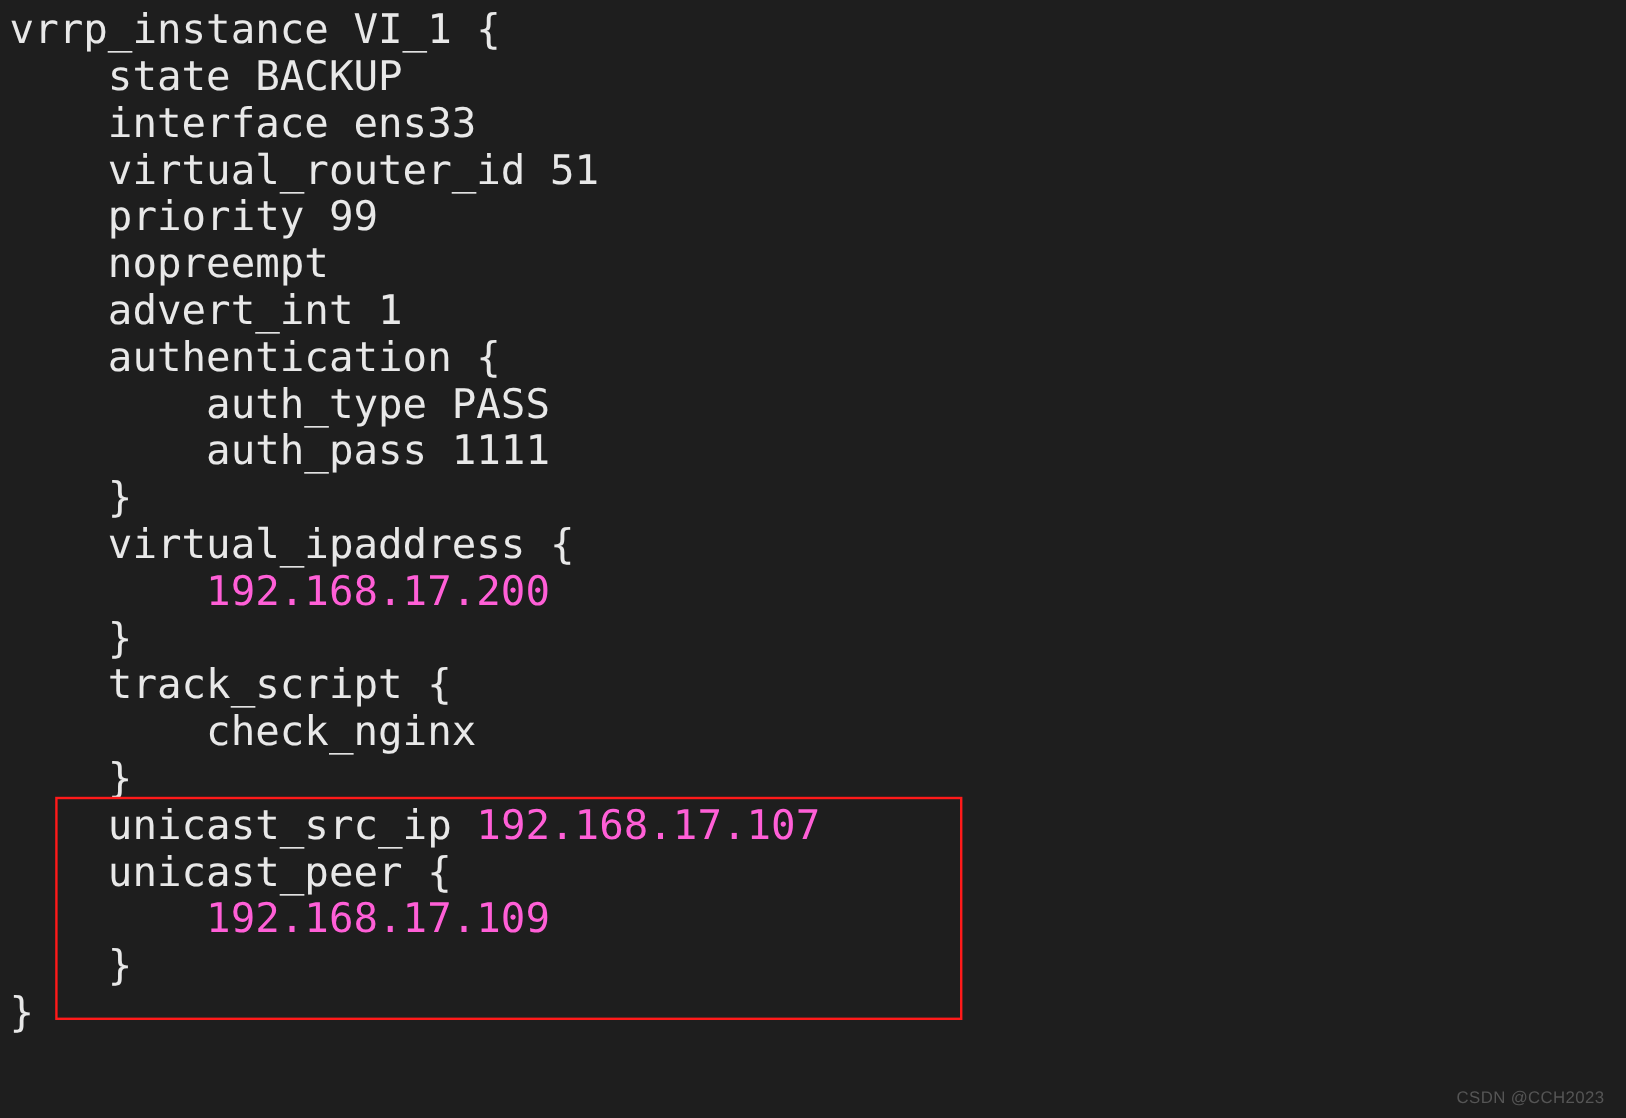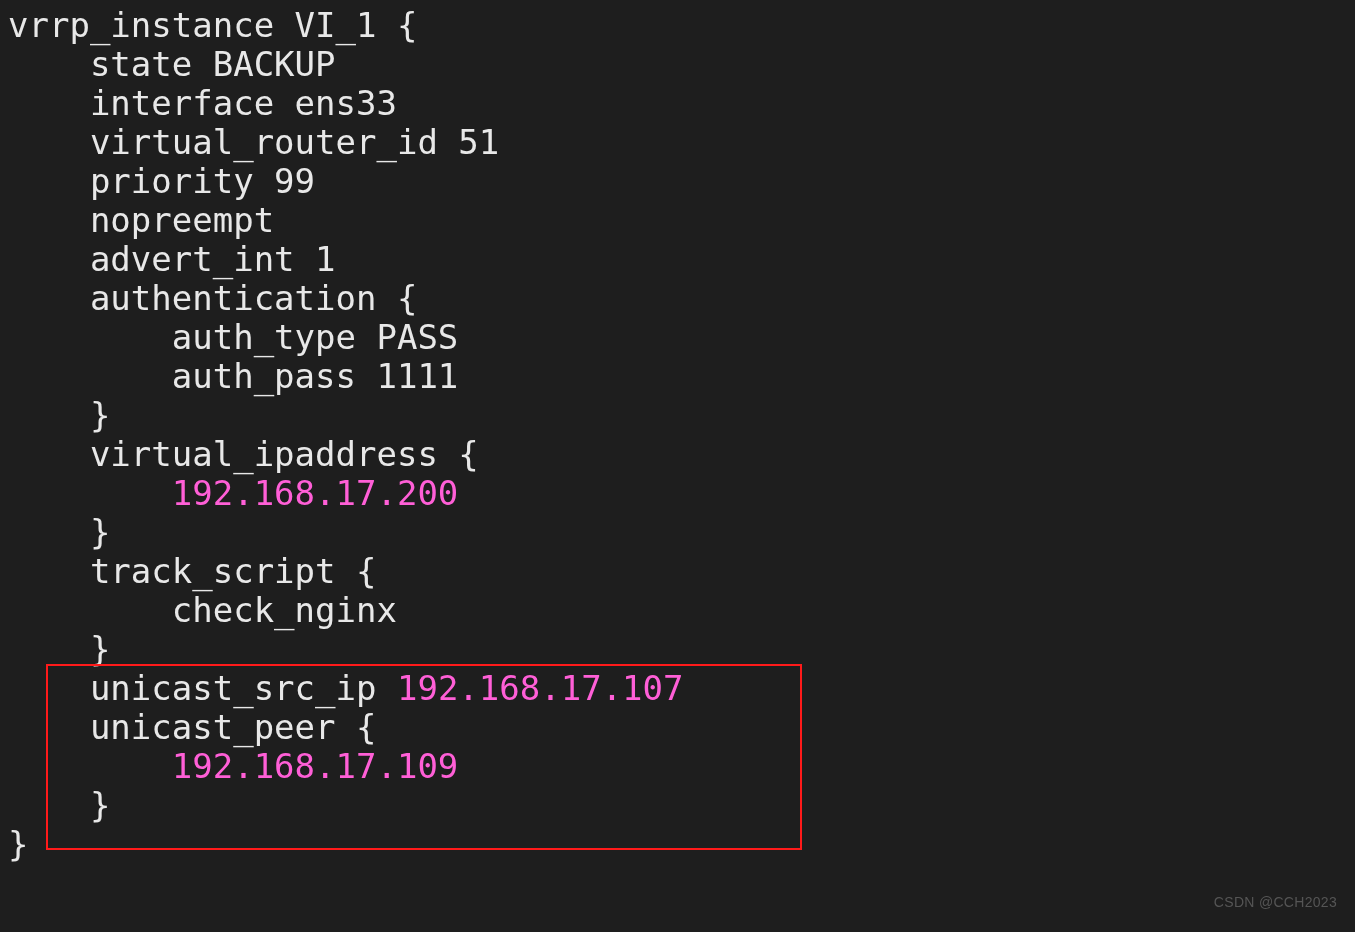--- a/index.html
+++ b/index.html
@@ -29,21 +29,21 @@
   }
   .num { color: #ff5fd7; } 
   .highlight-box {
     position: absolute;
     border: 2.5px solid #ff1a1a;
     box-sizing: border-box;
     pointer-events: none;
   }
   .watermark {
     position: absolute;
-    bottom: 22px;
+    bottom: 10px;
     right: 18px;
     font-family: sans-serif;
     font-size: 14px;
     color: #555;
     letter-spacing: 0.3px;
   }
 </style>
 </head>
 <body>
 

